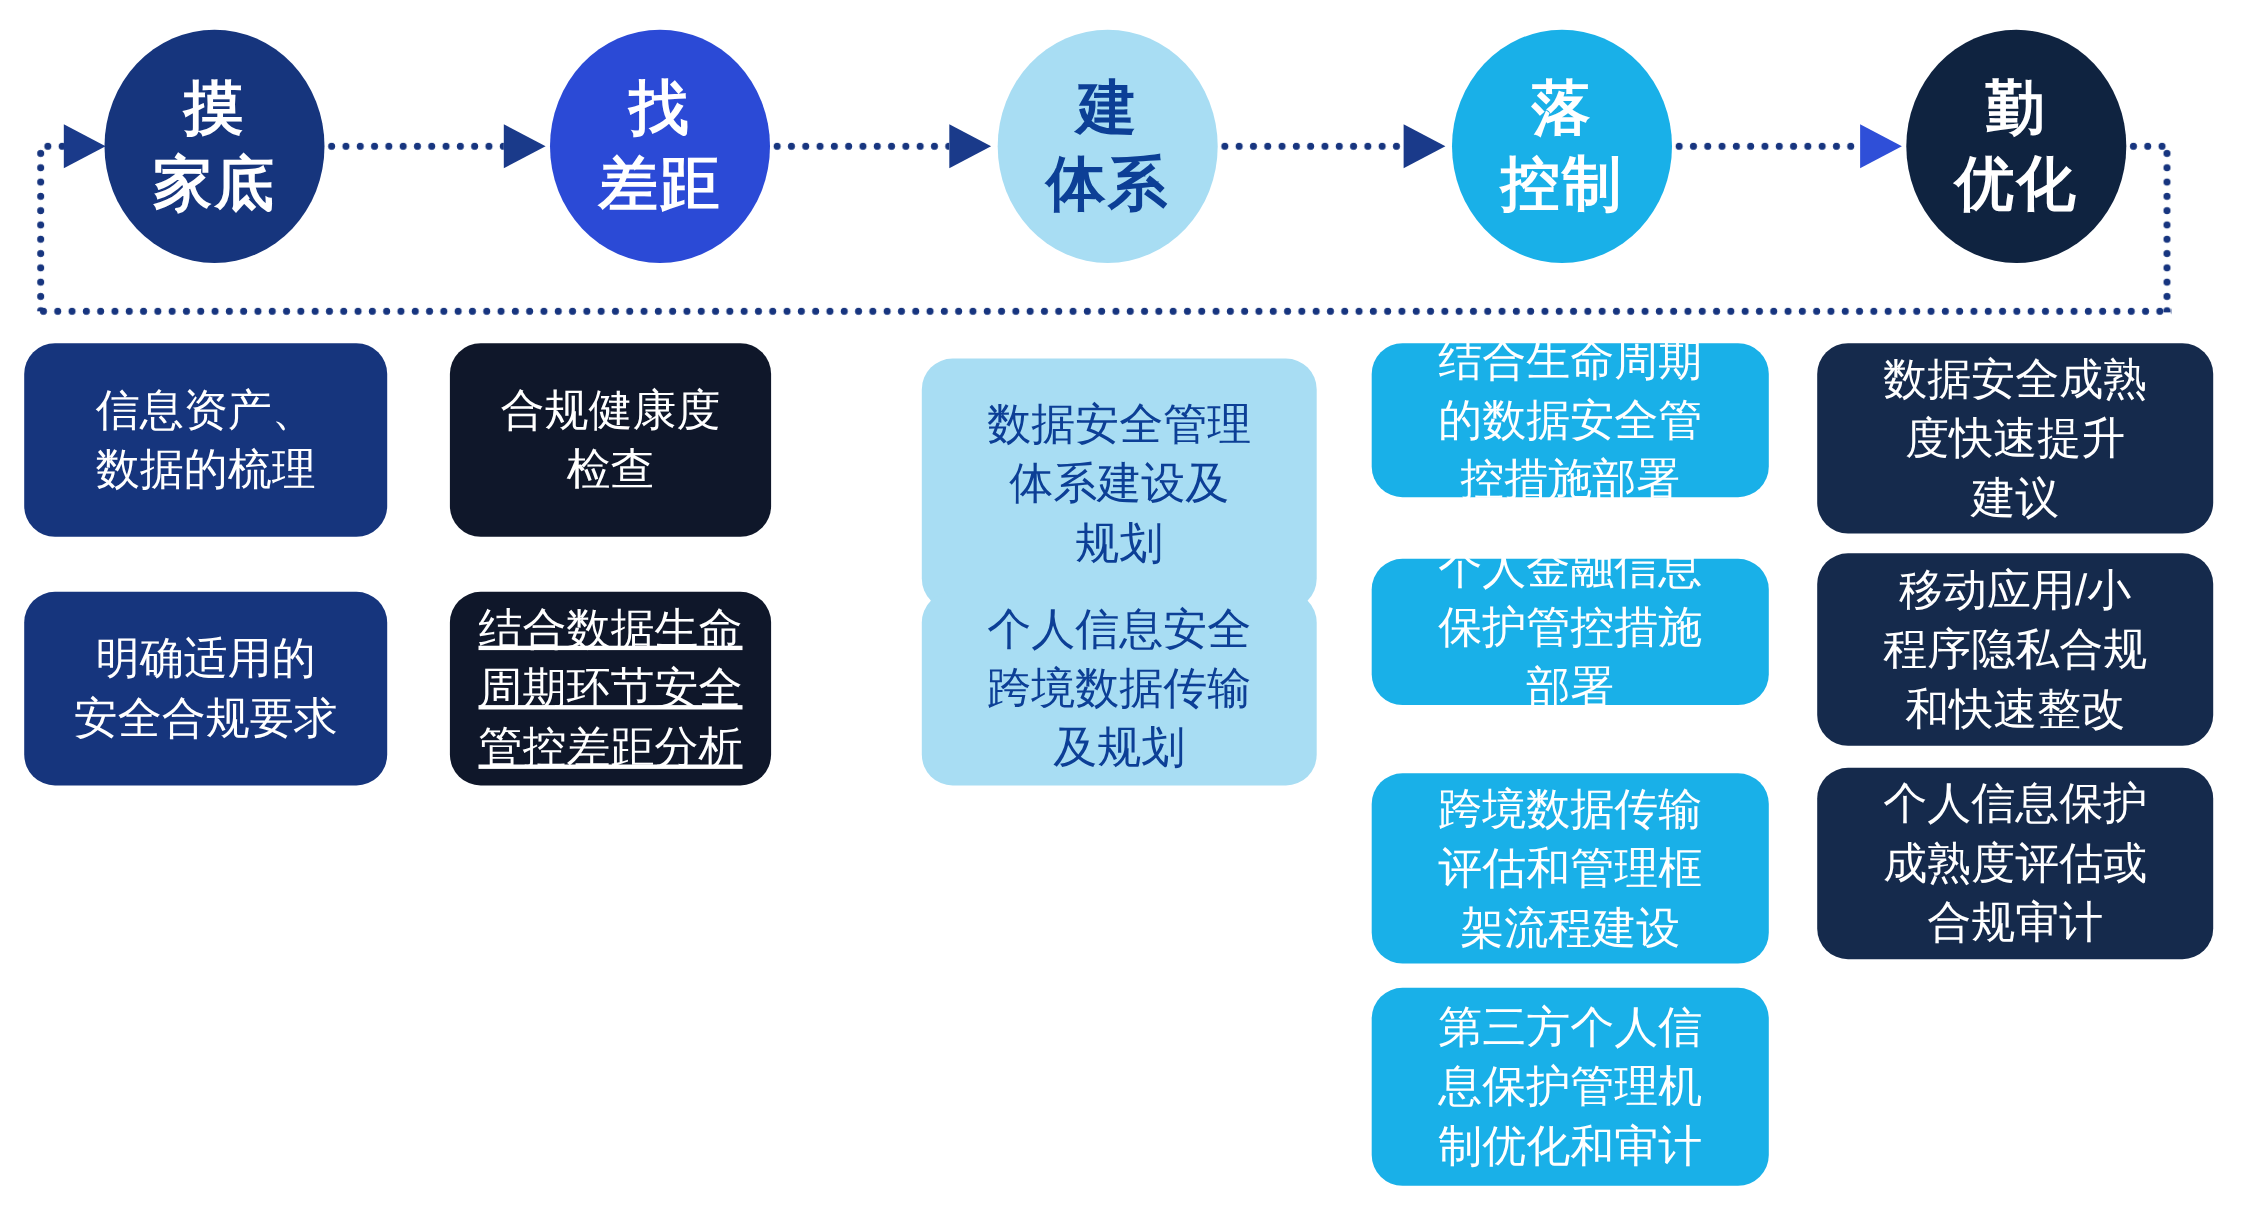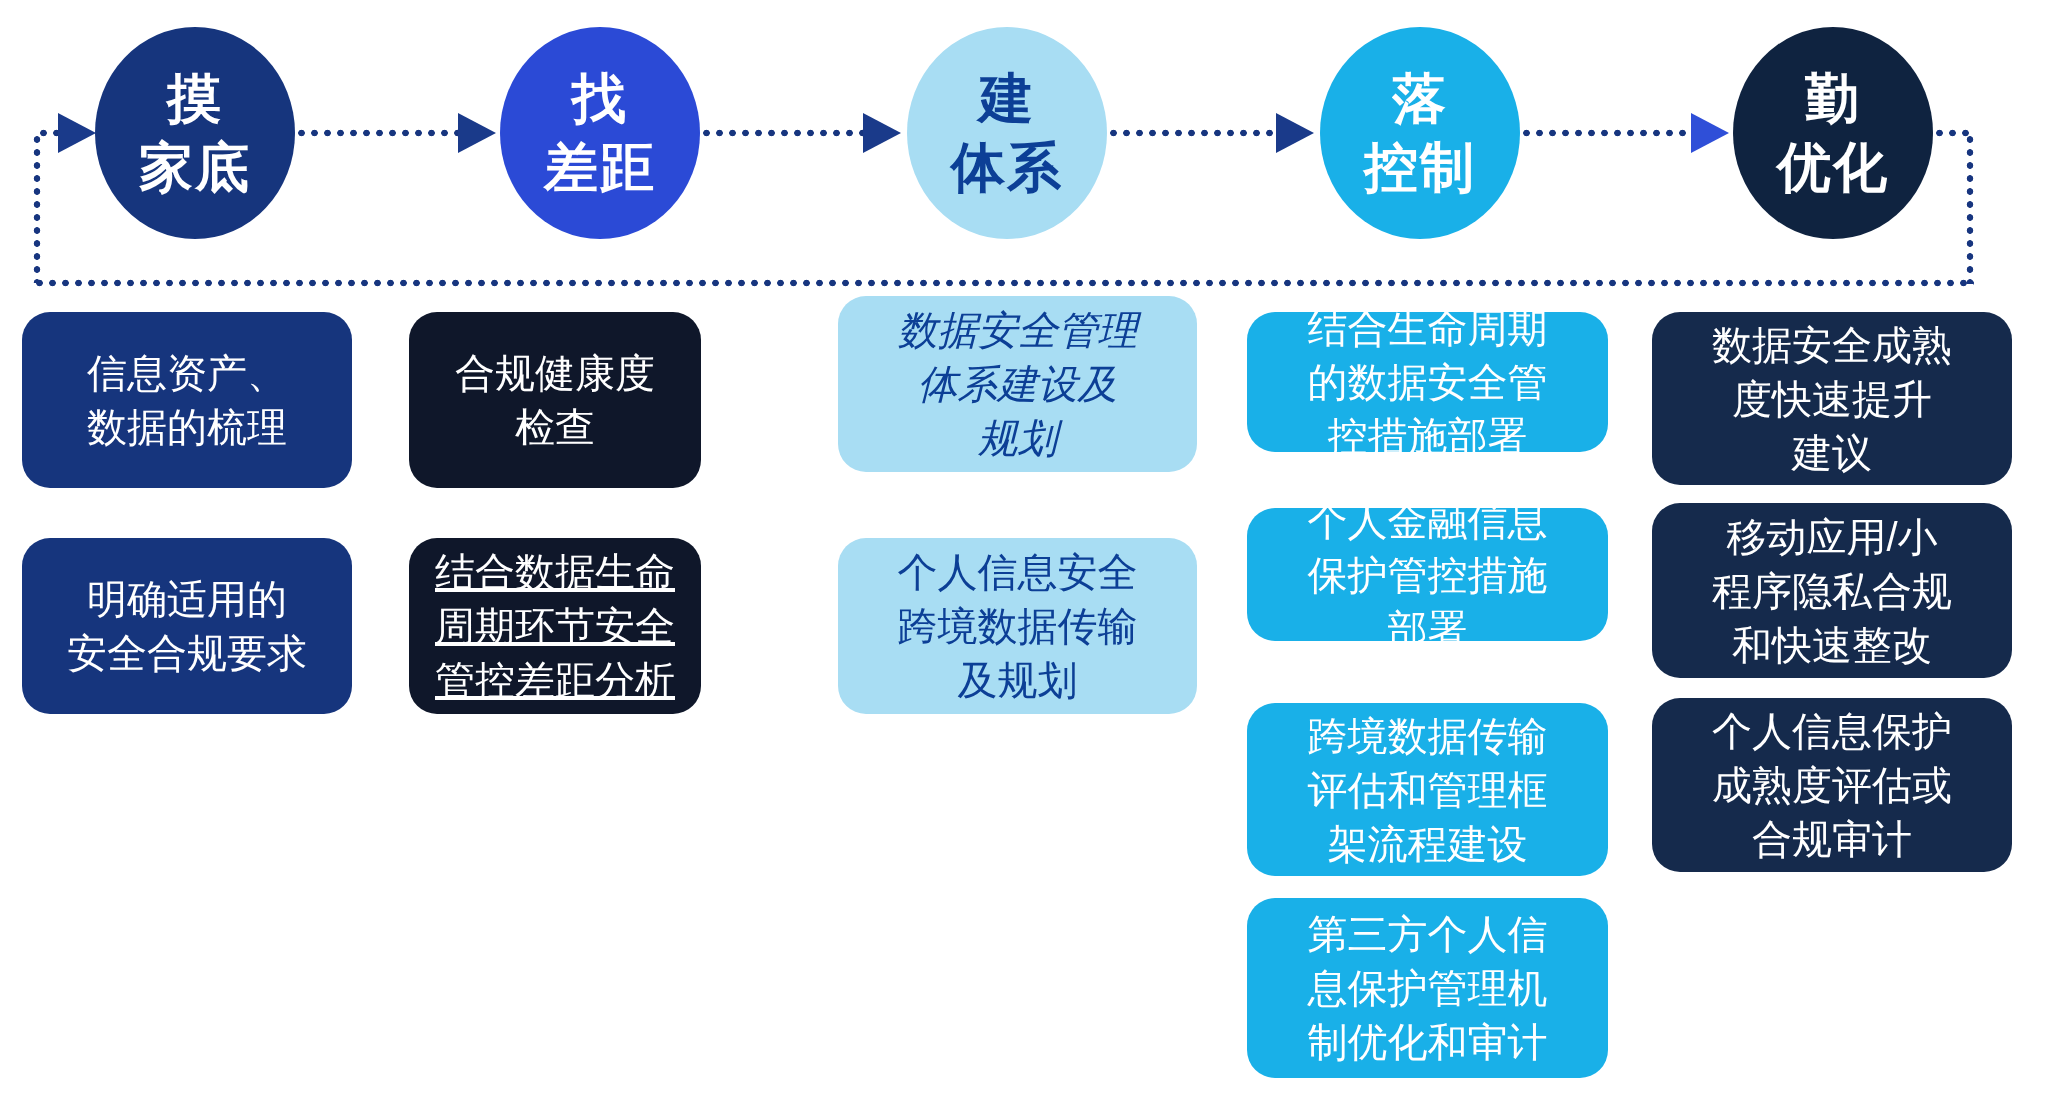--- a/index.html
+++ b/index.html
@@ -64,24 +64,24 @@
   .box .txt{white-space:pre-line;font-size:40px;line-height:1.35;font-weight:500;}
   .col1{left:22px;width:330px;background:#16357d;}
   .col2{left:409px;width:292px;background:#0f172a;}
   .col3{left:838px;width:359px;background:#a8ddf3;color:#0c3f96;}
   .col4{left:1247px;width:361px;background:#19b0e8;}
   .col5{left:1652px;width:360px;background:#152a4c;}
   .b11{top:312px;height:176px;}
   .b12{top:538px;height:176px;}
   .b21{top:312px;height:176px;}
   .b22{top:538px;height:176px;text-decoration:underline;}
-  .b31{top:296px;height:176px;font-style:italic;}
+  .b31{top:326px;height:228px;}
   .b32{top:538px;height:176px;}
   .b41{top:312px;height:140px;}
-  .b42{top:508px;height:133px;}
+  .b42{top:508px;height:133px;font-family:Liberation Mono, monospace;}
   .b43{top:703px;height:173px;}
   .b44{top:898px;height:180px;}
   .b51{top:312px;height:173px;}
   .b52{top:503px;height:175px;}
   .b53{top:698px;height:174px;}
 </style>
 </head>
 <body>
 
 <div class="canvas">

